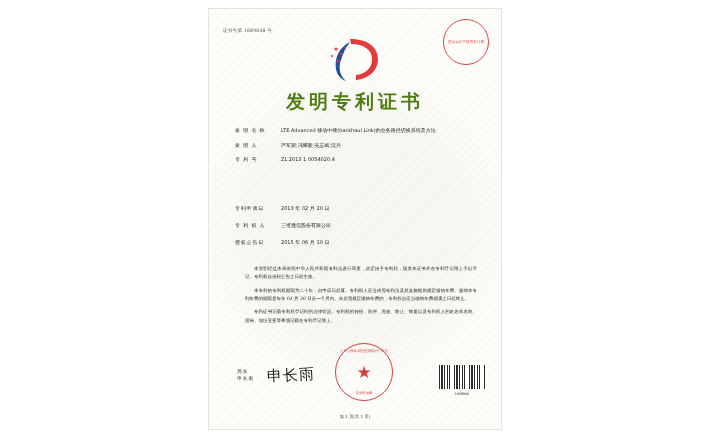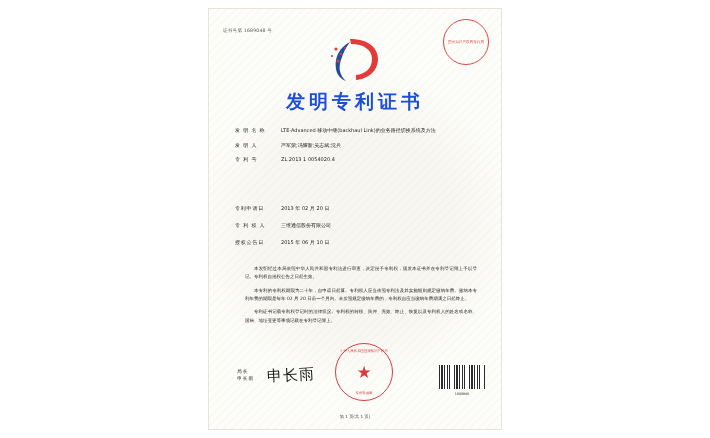--- a/index.html
+++ b/index.html
@@ -100,21 +100,21 @@
   .title {
     position: absolute;
     left: 0;
     right: 0;
     top: 80px;
     text-align: center;
     font-family: "DejaVu Serif", "Liberation Serif", serif;
     font-size: 19px;
     font-weight: bold;
     letter-spacing: 4px;
-    color: #1d4ed8;
+    color: #4d7c0f;
   }
 
   
   .fields {
     position: absolute;
     left: 26px;
     right: 20px;
     top: 118px;
   }
   .field-row {

